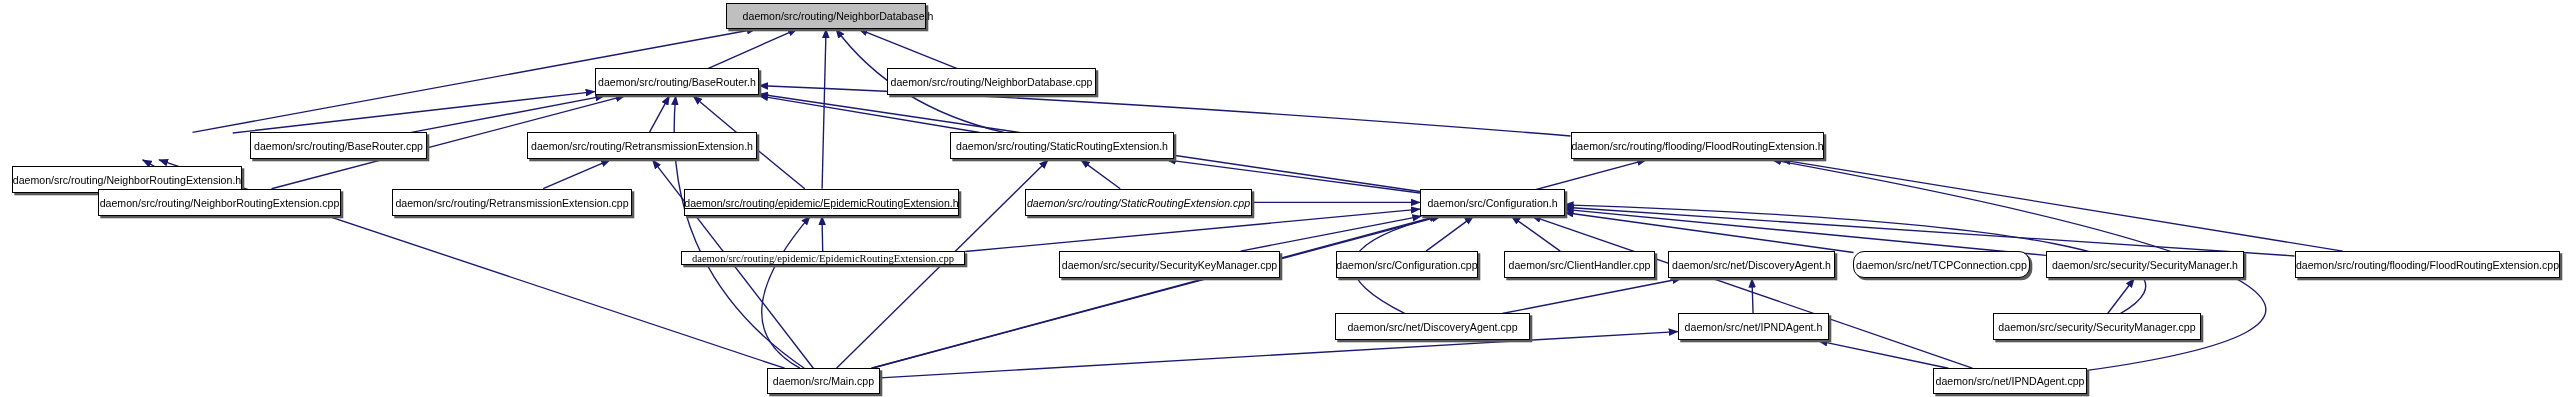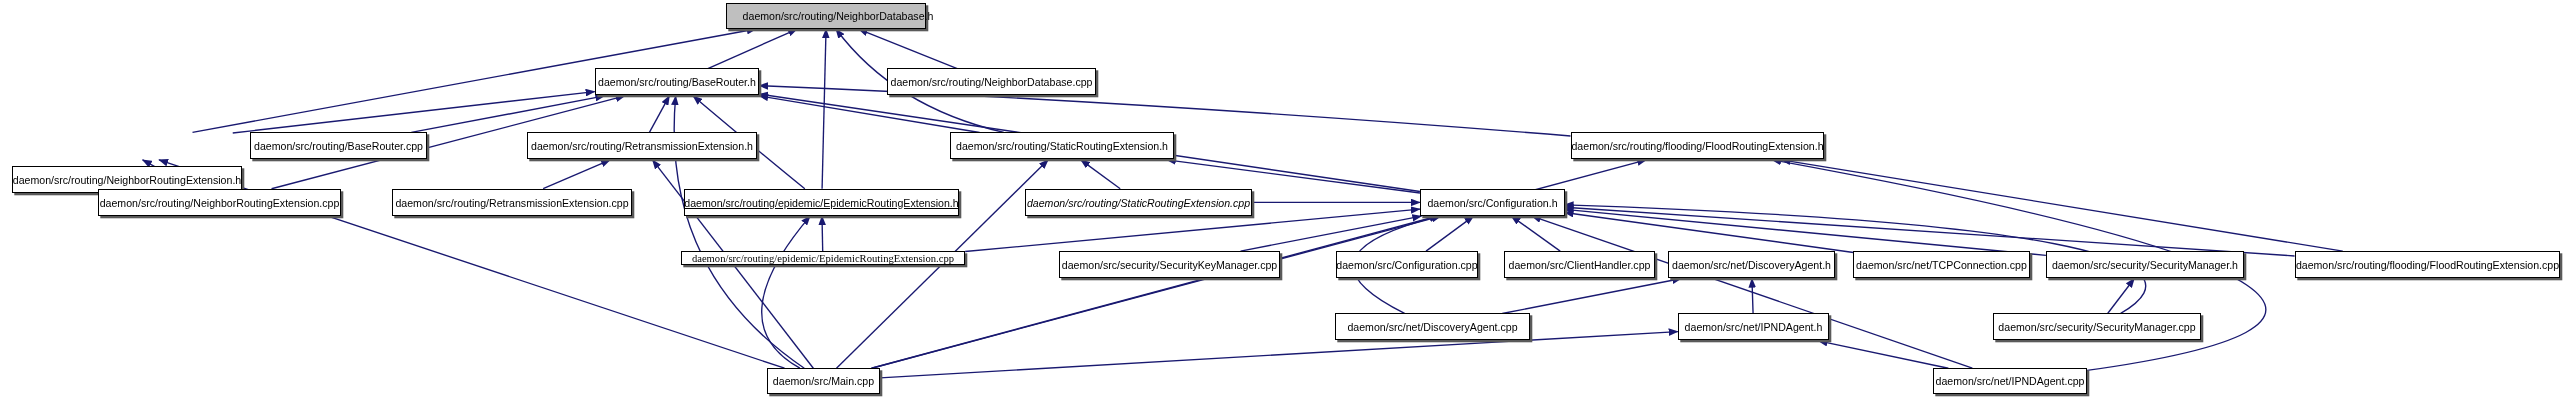--- a/index.html
+++ b/index.html
@@ -106,21 +106,21 @@
       <div class="node" style="left: 98px; top: 189px; width: 243px; height: 27px; background: rgb(255, 255, 255);">daemon/src/routing/NeighborRoutingExtension.cpp</div>
       <div class="node" style="left: 392px; top: 189px; width: 240px; height: 27px; background: rgb(255, 255, 255);">daemon/src/routing/RetransmissionExtension.cpp</div>
       <div class="node" style="left: 684px; top: 189px; width: 275px; height: 27px; background: rgb(255, 255, 255); text-decoration: underline;">daemon/src/routing/epidemic/EpidemicRoutingExtension.h</div>
       <div class="node" style="left: 1025px; top: 189px; width: 227px; height: 27px; background: rgb(255, 255, 255); font-style: italic;">daemon/src/routing/StaticRoutingExtension.cpp</div>
       <div class="node" style="left: 1420px; top: 189px; width: 145px; height: 27px; background: rgb(255, 255, 255);">daemon/src/Configuration.h</div>
       <div class="node" style="left: 681px; top: 251px; width: 284px; height: 14px; background: rgb(255, 255, 255); font-family: Liberation Serif, serif;">daemon/src/routing/epidemic/EpidemicRoutingExtension.cpp</div>
       <div class="node" style="left: 1059px; top: 251px; width: 221px; height: 27px; background: rgb(255, 255, 255);">daemon/src/security/SecurityKeyManager.cpp</div>
       <div class="node" style="left: 1336px; top: 251px; width: 142px; height: 27px; background: rgb(255, 255, 255);">daemon/src/Configuration.cpp</div>
       <div class="node" style="left: 1504px; top: 251px; width: 151px; height: 27px; background: rgb(255, 255, 255);">daemon/src/ClientHandler.cpp</div>
       <div class="node" style="left: 1668px; top: 251px; width: 167px; height: 27px; background: rgb(255, 255, 255);">daemon/src/net/DiscoveryAgent.h</div>
-      <div class="node" style="left: 1853px; top: 251px; width: 177px; height: 27px; background: rgb(255, 255, 255);">daemon/src/net/TCPConnection.cpp</div>
+      <div class="node" style="left: 1853px; top: 251px; width: 177px; height: 27px; background: rgb(255, 255, 255); border-radius: 11px;">daemon/src/net/TCPConnection.cpp</div>
       <div class="node" style="left: 2046px; top: 251px; width: 198px; height: 27px; background: rgb(255, 255, 255);">daemon/src/security/SecurityManager.h</div>
       <div class="node" style="left: 2295px; top: 251px; width: 265px; height: 27px; background: rgb(255, 255, 255);">daemon/src/routing/flooding/FloodRoutingExtension.cpp</div>
       <div class="node" style="left: 1335px; top: 313px; width: 195px; height: 27px; background: rgb(255, 255, 255);">daemon/src/net/DiscoveryAgent.cpp</div>
       <div class="node" style="left: 1678px; top: 313px; width: 151px; height: 27px; background: rgb(255, 255, 255);">daemon/src/net/IPNDAgent.h</div>
       <div class="node" style="left: 1993px; top: 313px; width: 208px; height: 27px; background: rgb(255, 255, 255);">daemon/src/security/SecurityManager.cpp</div>
       <div class="node" style="left: 767px; top: 368px; width: 113px; height: 26px; background: rgb(255, 255, 255);">daemon/src/Main.cpp</div>
       <div class="node" style="left: 1933px; top: 368px; width: 154px; height: 26px; background: rgb(255, 255, 255);">daemon/src/net/IPNDAgent.cpp</div>
     </div>
 </div>
 

